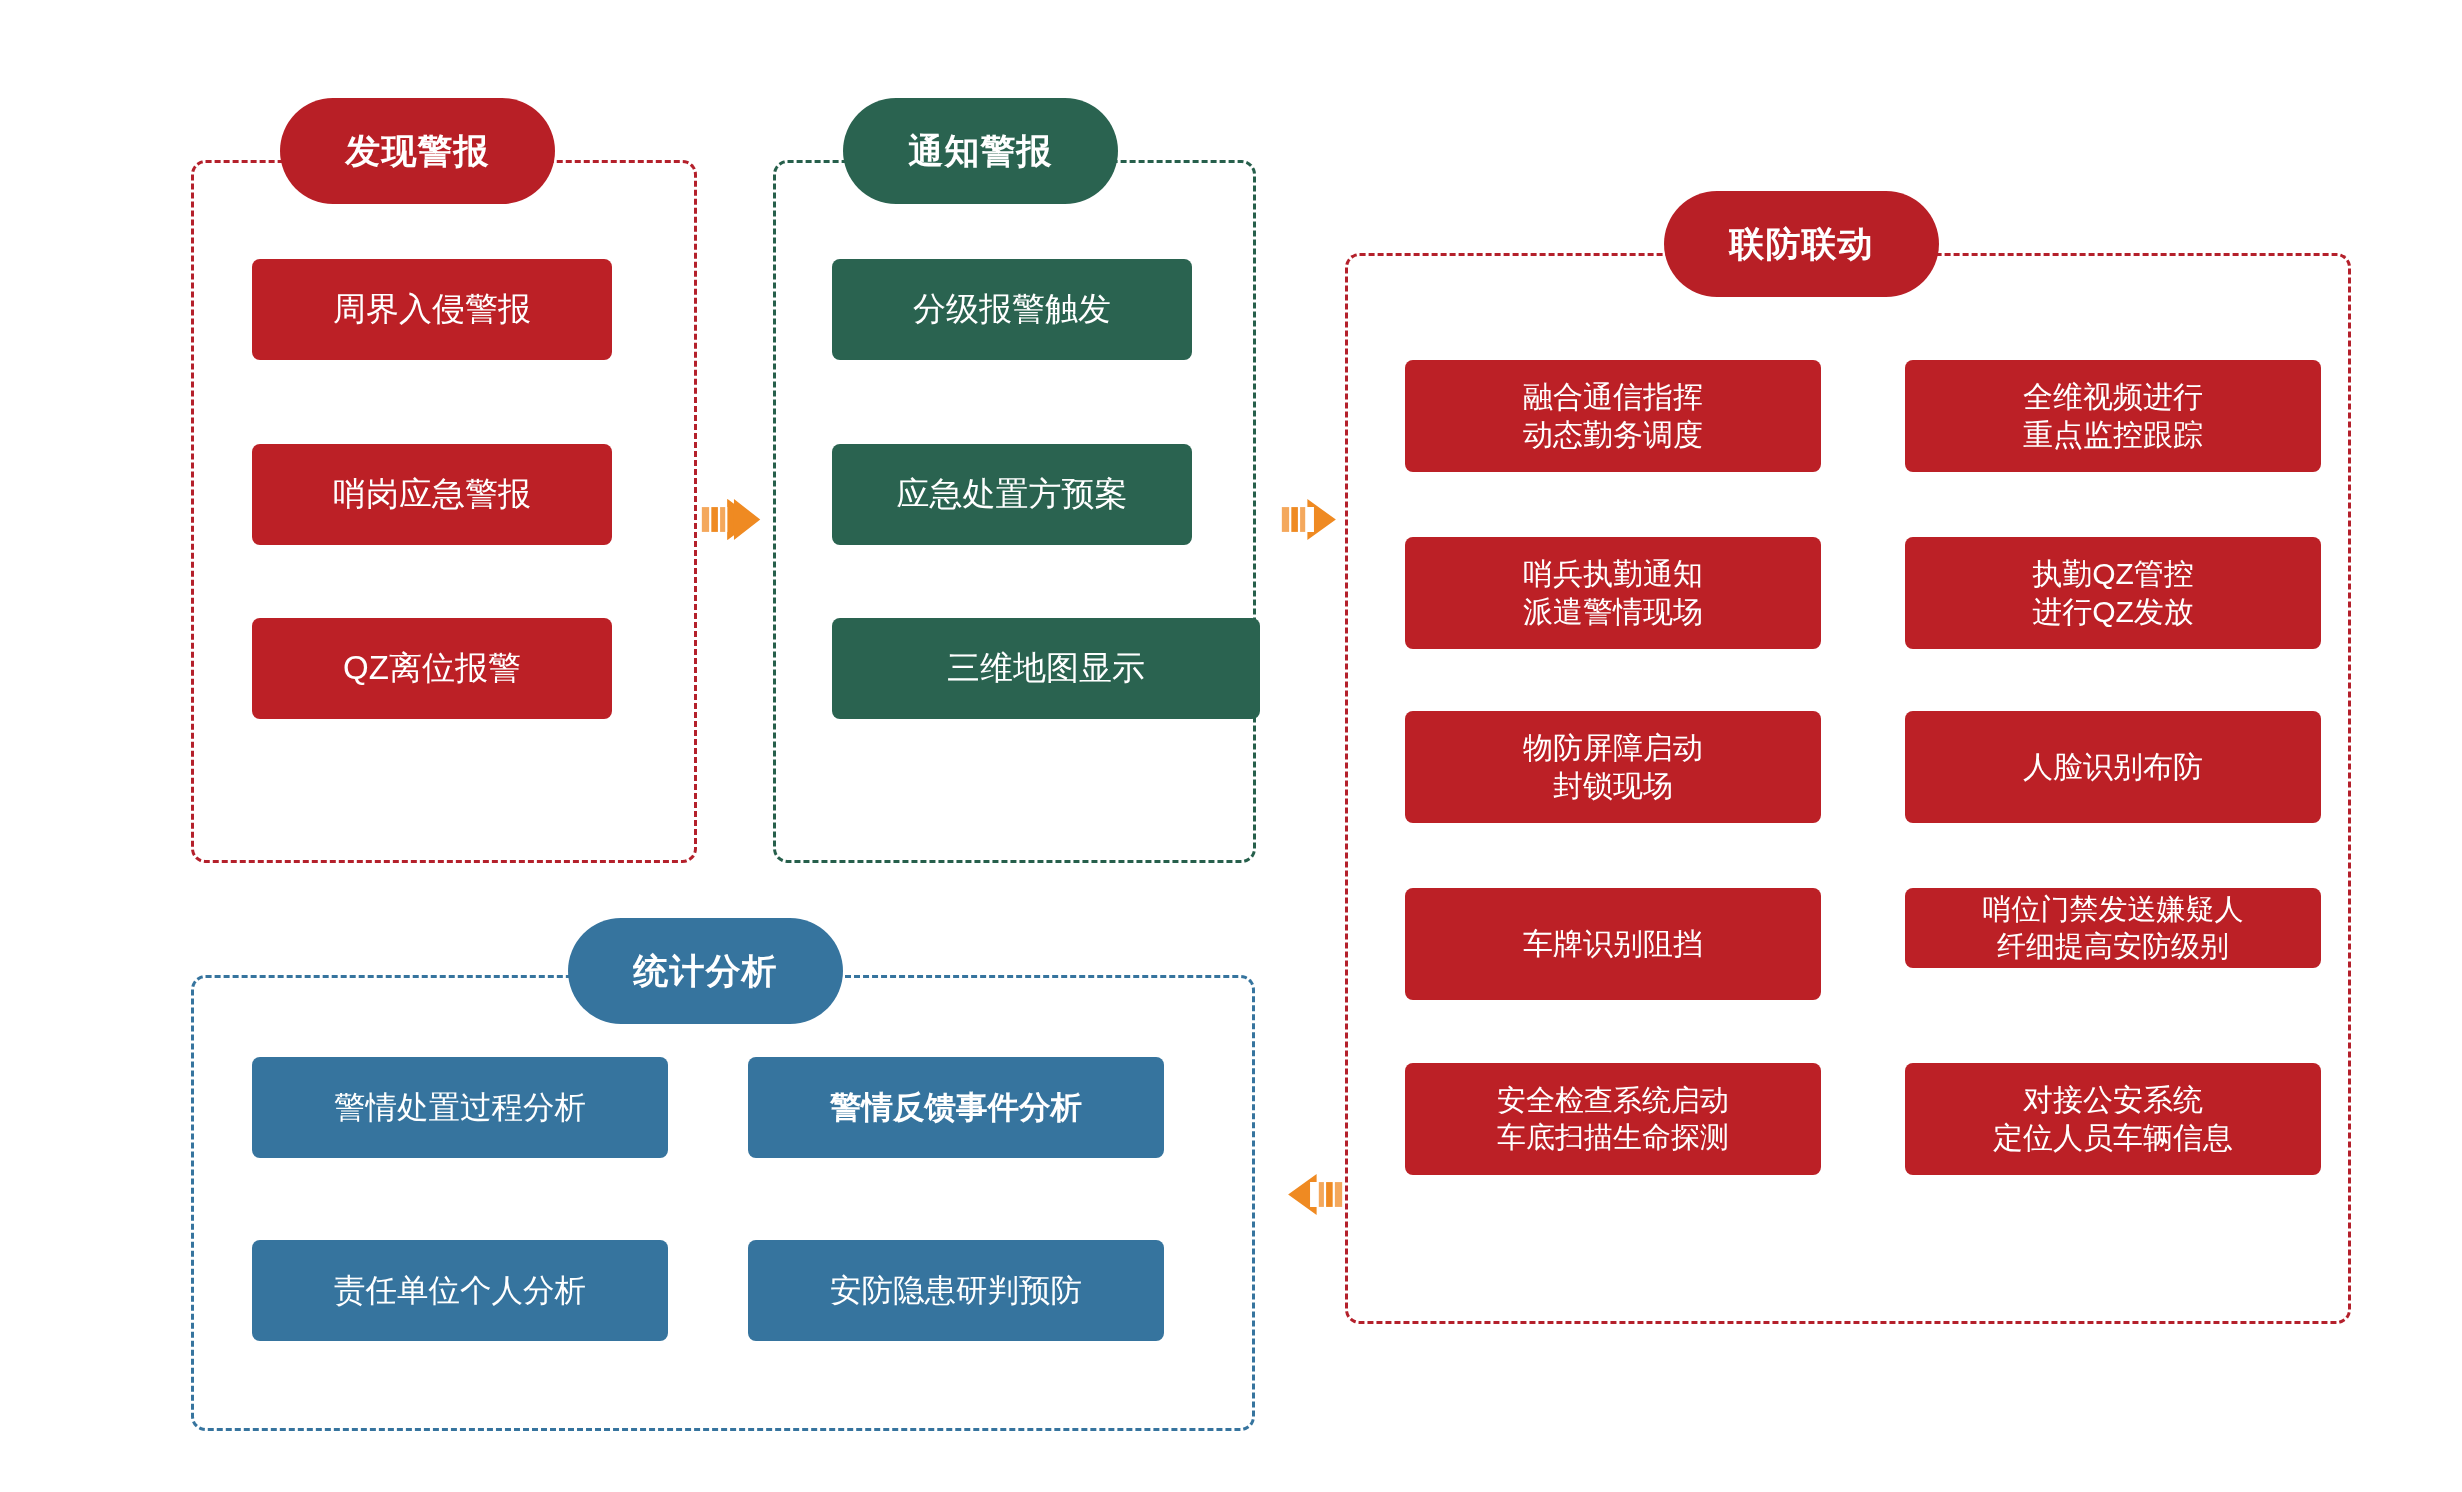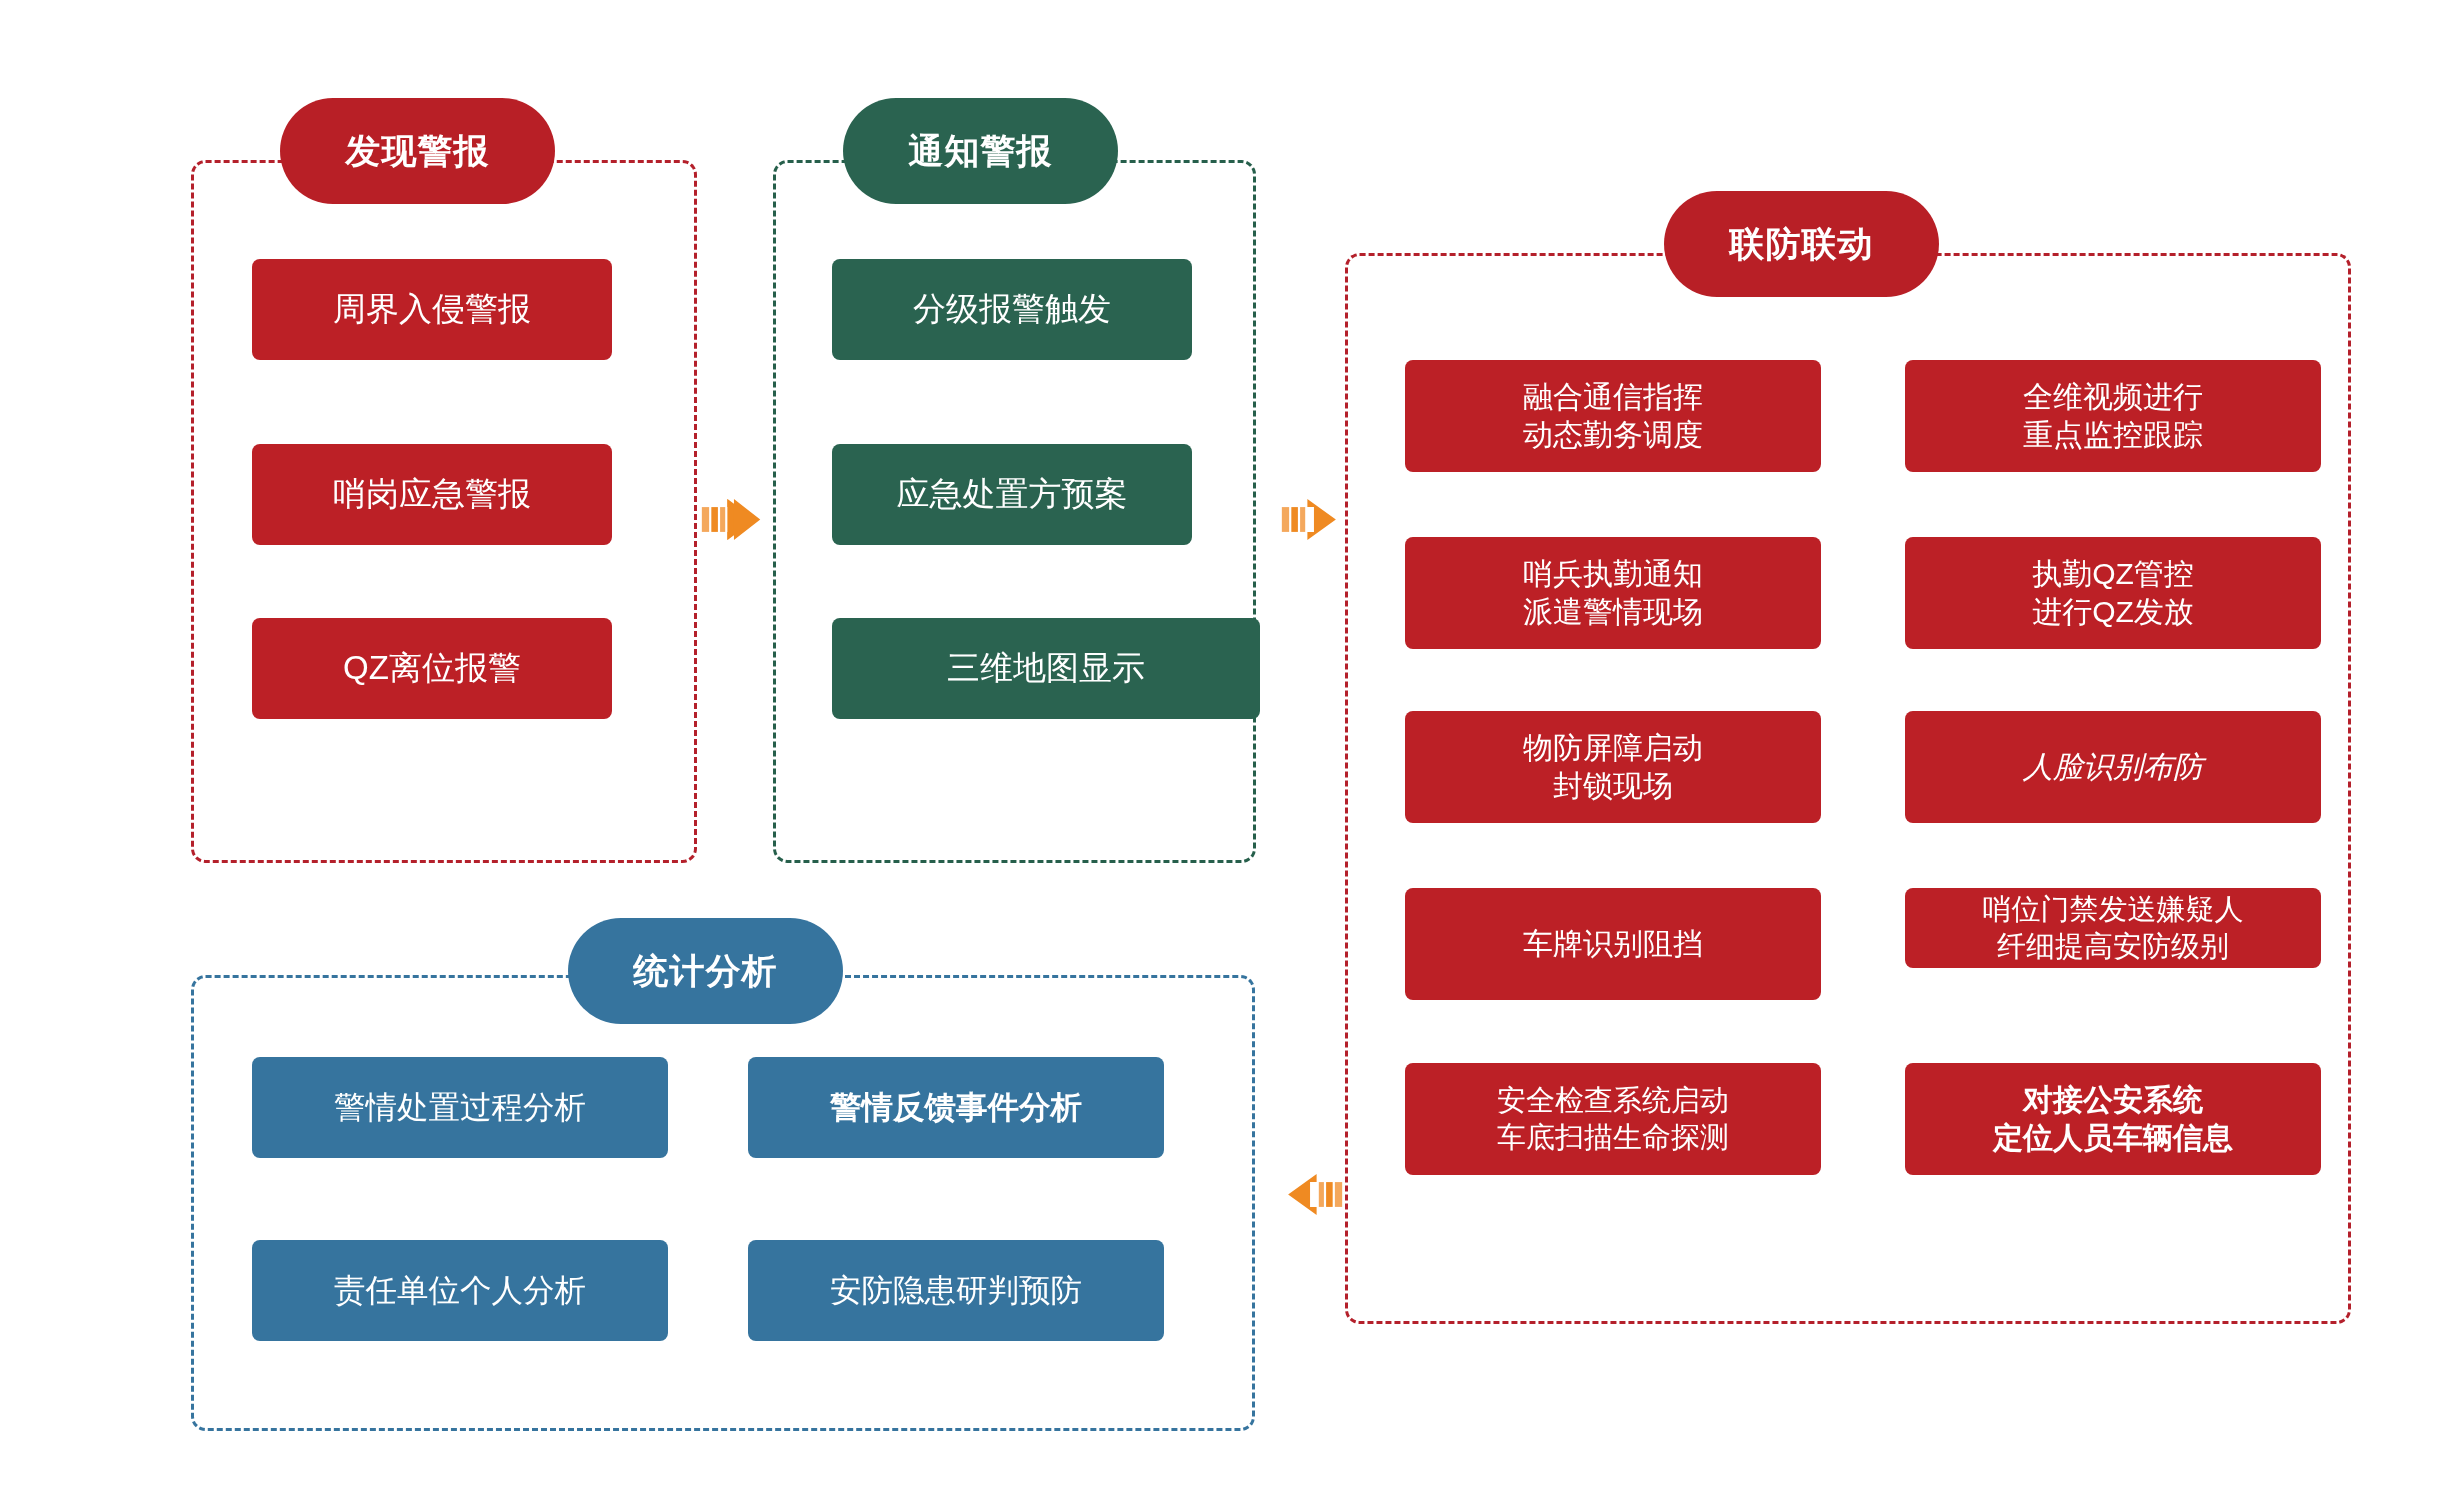--- a/index.html
+++ b/index.html
@@ -31,25 +31,25 @@
   #p2c3{left:832px;top:618px;width:428px;height:101px;font-size:33px;}
 
   
   #panel-joint{left:1345px;top:253px;width:1006px;height:1071px;border-color:#B4202B;}
   #pill-joint{left:1664px;top:191px;width:275px;height:106px;background:#B81F26;font-size:35px;}
   #p3r0c0{left:1405px;top:360px;width:416px;height:112px;font-size:30px;}
   #p3r0c1{left:1905px;top:360px;width:416px;height:112px;font-size:30px;text-align:right;}
   #p3r1c0{left:1405px;top:537px;width:416px;height:112px;font-size:30px;}
   #p3r1c1{left:1905px;top:537px;width:416px;height:112px;font-size:30px;}
   #p3r2c0{left:1405px;top:711px;width:416px;height:112px;font-size:30px;}
-  #p3r2c1{left:1905px;top:711px;width:416px;height:112px;font-size:30px;font-style:italic;}
+  #p3r2c1{left:1905px;top:711px;width:416px;height:112px;font-size:30px;}
   #p3r3c0{left:1405px;top:888px;width:416px;height:112px;font-size:30px;}
   #p3r3c1{left:1905px;top:888px;width:416px;height:80px;font-size:29px;}
   #p3r4c0{left:1405px;top:1063px;width:416px;height:112px;font-size:29px;}
-  #p3r4c1{left:1905px;top:1063px;width:416px;height:112px;font-size:30px;font-weight:bold;}
+  #p3r4c1{left:1905px;top:1063px;width:416px;height:112px;font-size:30px;}
 
   
   #panel-stats{left:191px;top:975px;width:1064px;height:456px;border-color:#36749E;}
   #pill-stats{left:568px;top:918px;width:275px;height:106px;background:#36749E;font-size:35px;}
   .card-blue{background:#36749E;}
   #p4r0c0{left:252px;top:1057px;width:416px;height:101px;font-size:31.5px;}
   #p4r0c1{left:748px;top:1057px;width:416px;height:101px;font-size:31.5px;font-weight:bold;}
   #p4r1c0{left:252px;top:1240px;width:416px;height:101px;font-size:31.5px;}
   #p4r1c1{left:748px;top:1240px;width:416px;height:101px;font-size:31.5px;}
 

